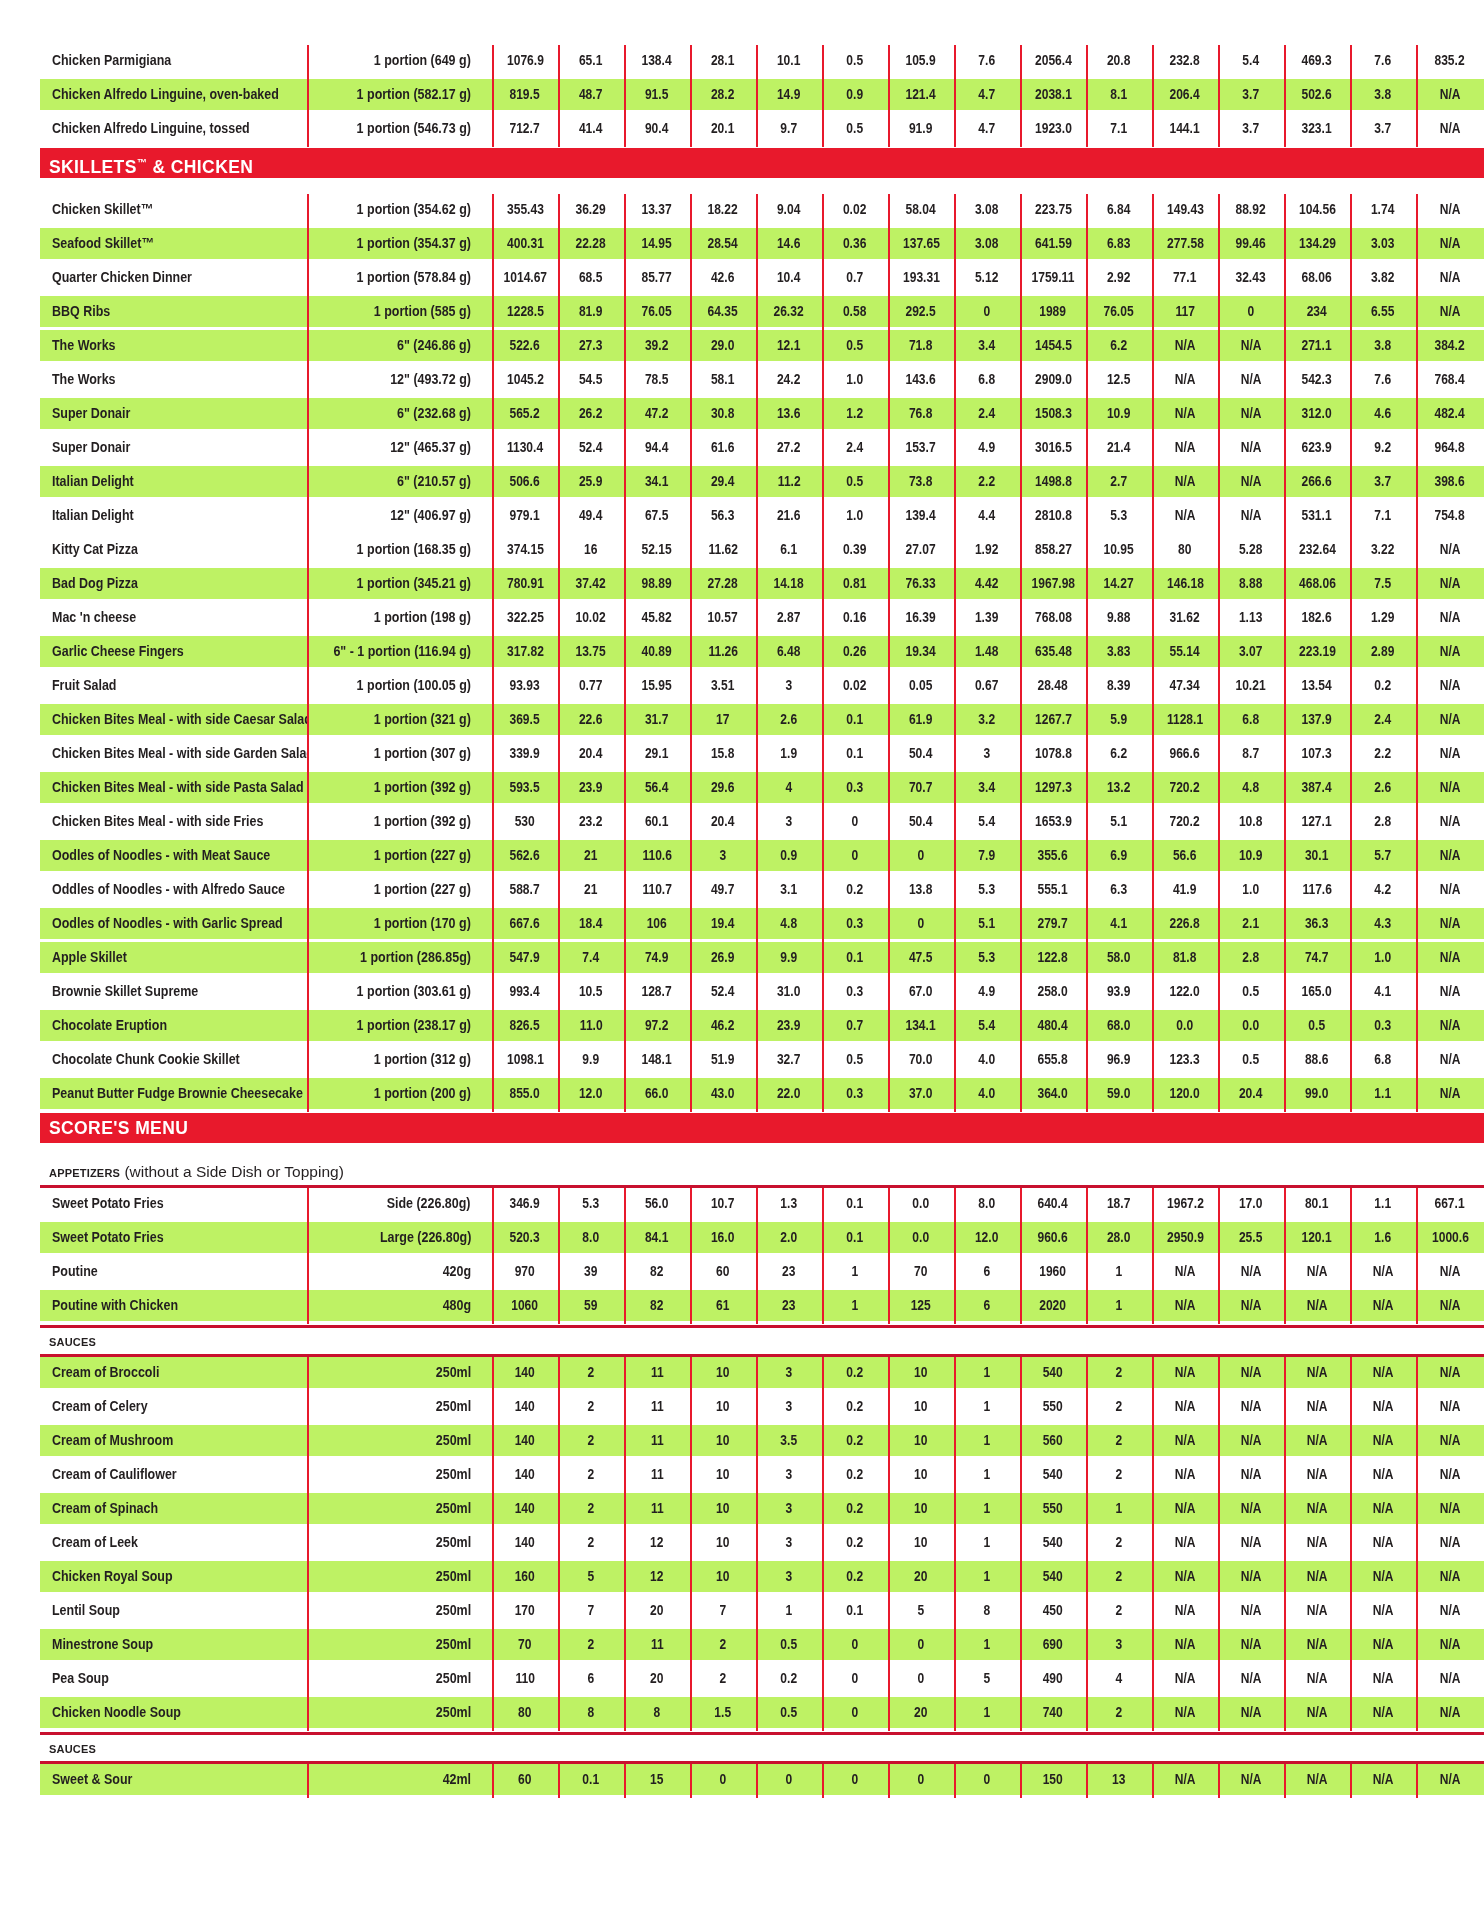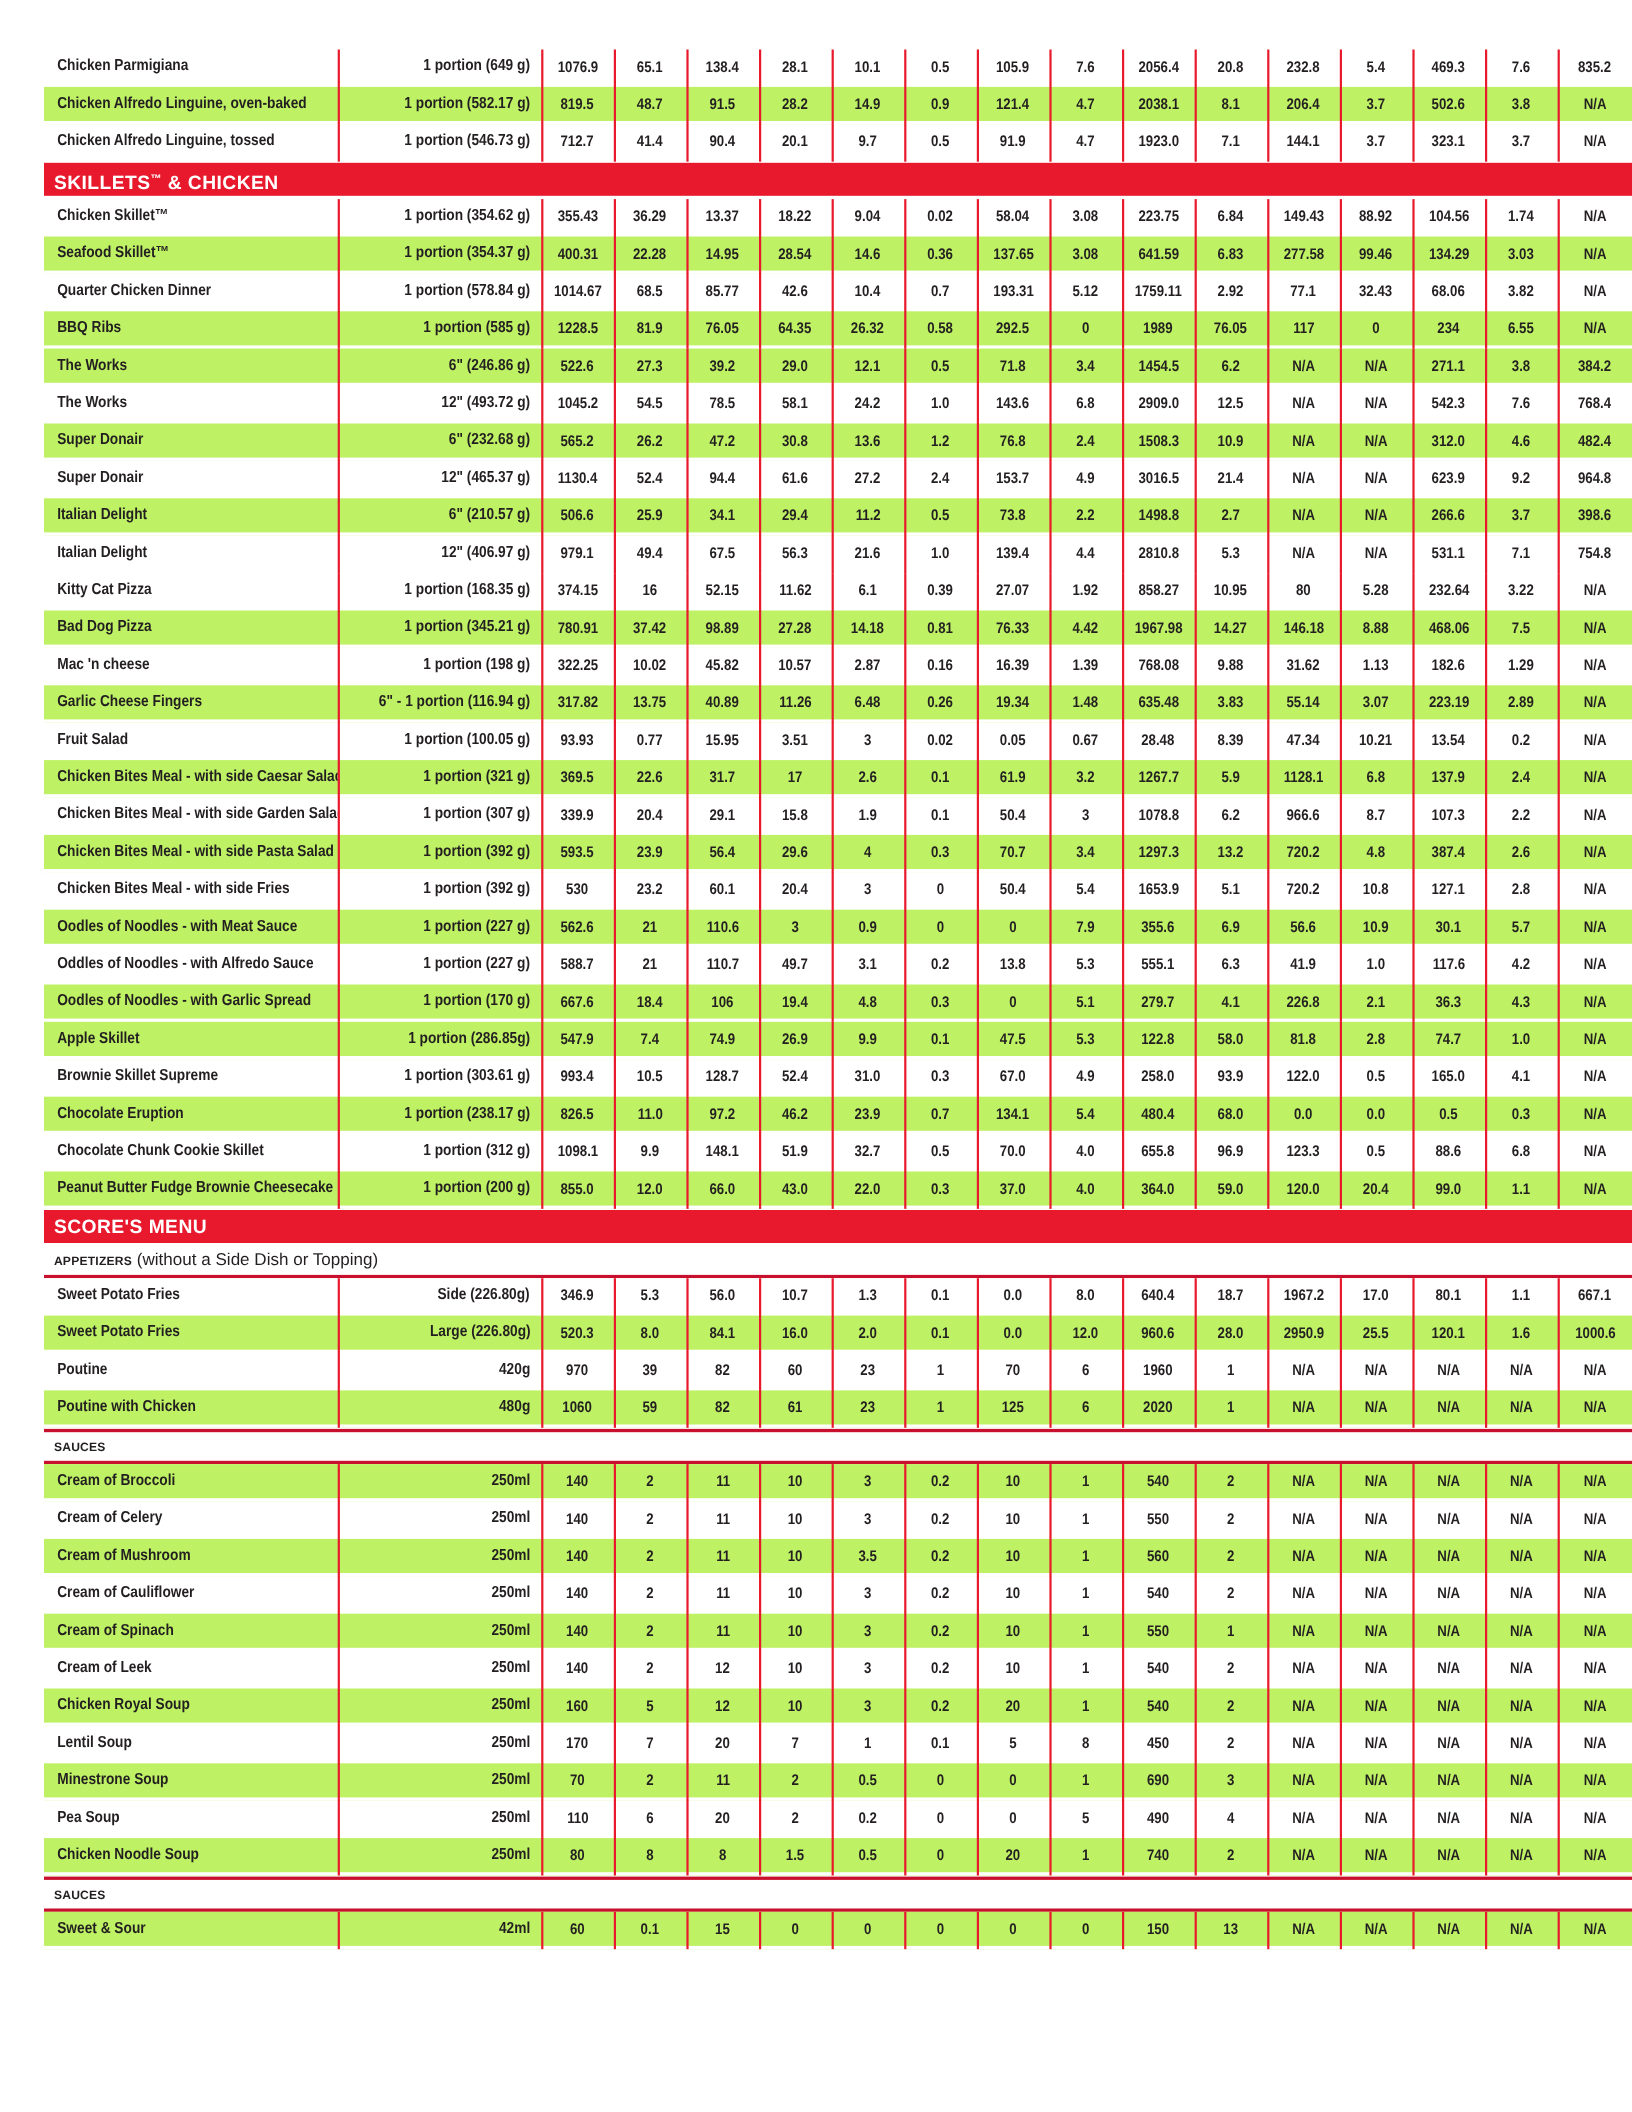--- a/index.html
+++ b/index.html
@@ -16,35 +16,35 @@
     display:grid;
     grid-template-columns:267px 185px repeat(14,66px) 1fr;
     height:31px;line-height:31px;
     border-bottom:3px solid #fff;
     box-sizing:content-box;
     background:#fff;
   }
   .row.shaded{background:#bef264;}
   .cell{overflow:hidden;white-space:nowrap;font-weight:bold;}
   .cell.name{font-size:14.5px;padding-left:12px;text-align:left;}
-  .cell.portion{font-size:14.5px;padding-right:10px;text-align:right;}
+  .cell.portion{font-size:14.5px;padding-right:21px;text-align:right;}
   .cell.val{font-size:14px;text-align:center;}
   .cv{display:inline-block;transform:scaleX(0.86);}
   .cell.name .cv{transform-origin:0 50%;}
   .cell.portion .cv{transform-origin:100% 50%;}
   .cell.val .cv{transform-origin:50% 50%;}
 
   .vline{position:absolute;top:0;bottom:0;width:1.5px;background:#e8192c;z-index:2;pointer-events:none;}
 
   .band{
     width:1444px;height:30px;line-height:30px;
     background:#e8192c;color:#fff;
     font-weight:bold;font-size:17.5px;letter-spacing:.4px;
     padding-left:9px;box-sizing:border-box;
-    margin:1px 0 3px 0;
+    margin:1px 0 16px 0;
   }
   .band .tm{font-size:10px;vertical-align:super;}
 
   .subheader{
     width:1444px;height:26px;line-height:26px;
     background:#fff;color:#231f20;
     border-bottom:3px solid #c8102e;
     box-sizing:content-box;
     padding-left:9px;margin-top:1px;
   }

